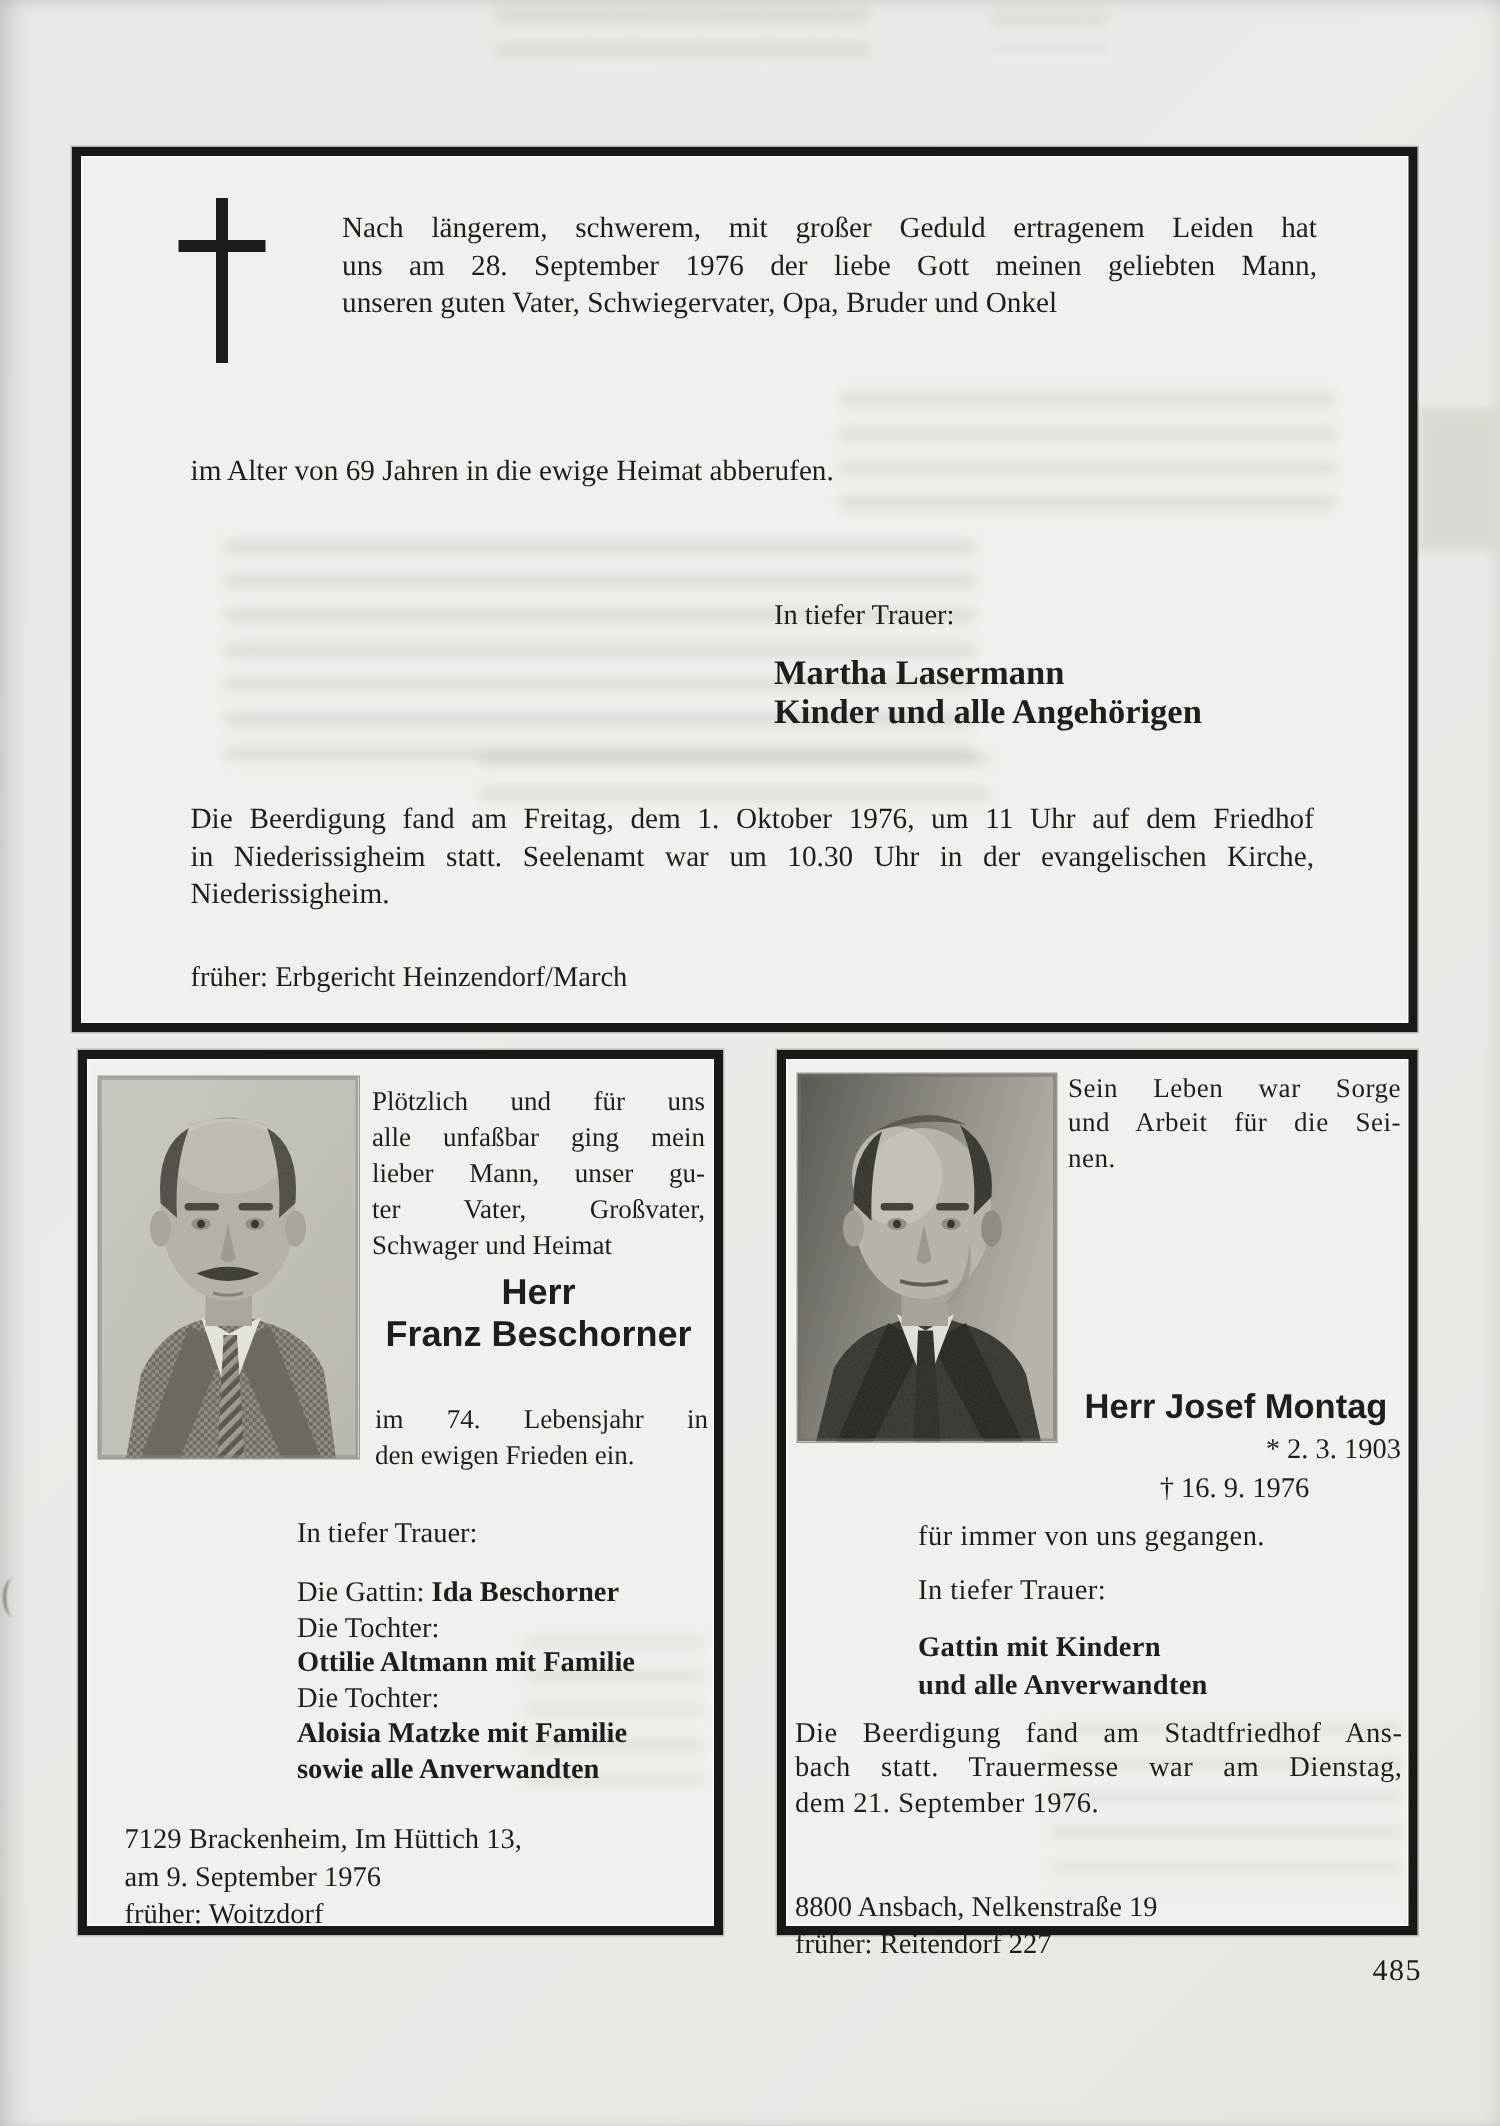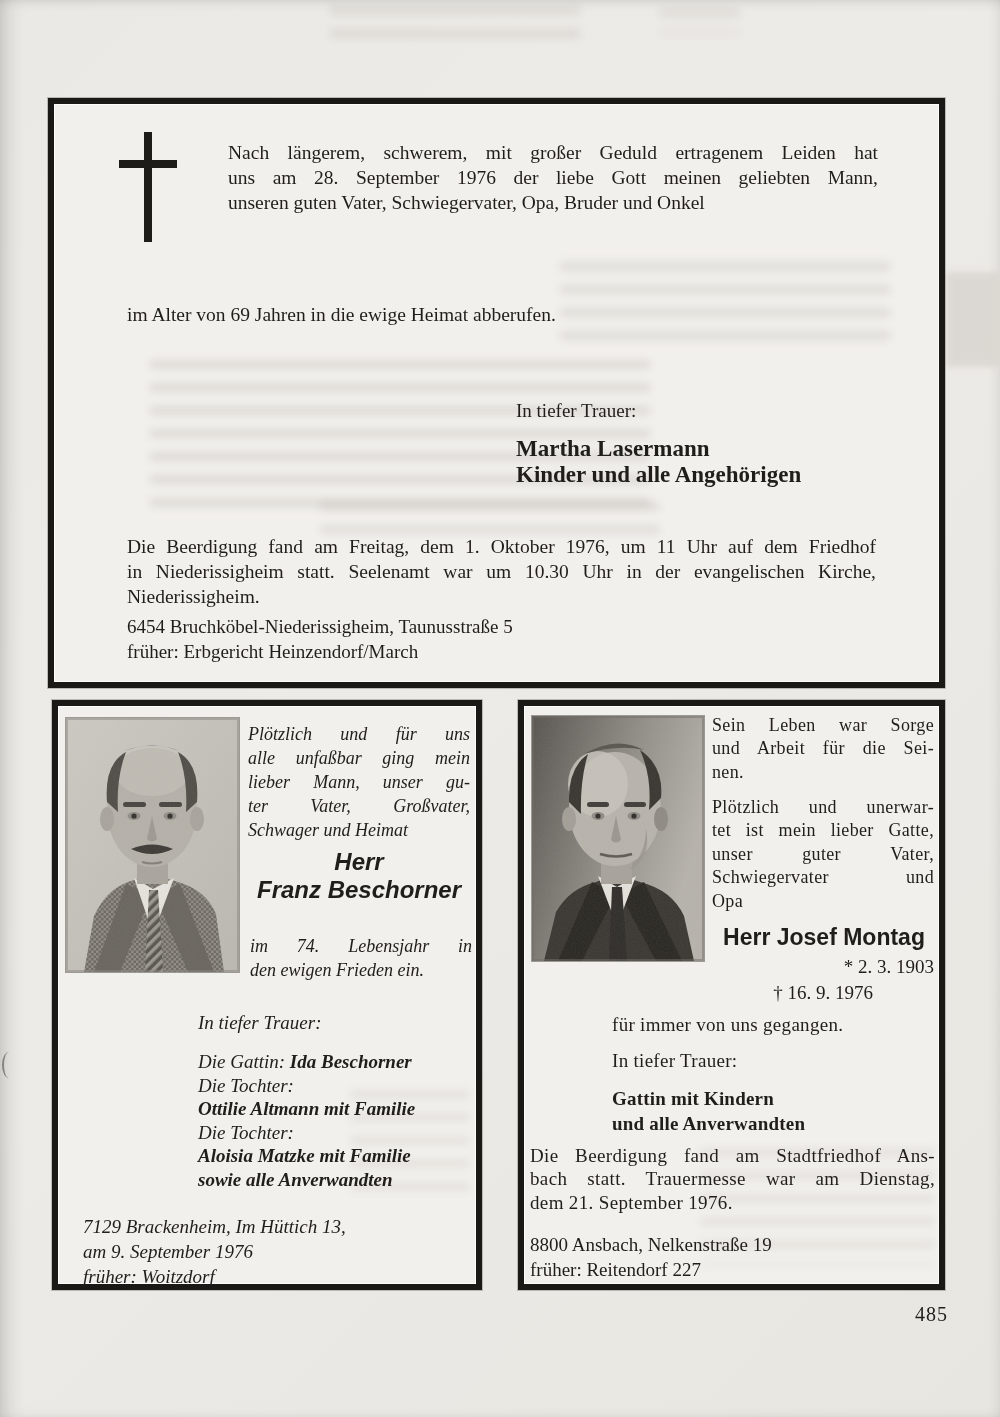--- a/index.html
+++ b/index.html
@@ -9,21 +9,21 @@
     box-shadow:inset 14px 0 22px -12px rgba(0,0,0,.22), inset -8px 0 16px -10px rgba(0,0,0,.14), inset 0 10px 18px -14px rgba(0,0,0,.12);
     overflow:hidden;
     font-family:"Liberation Serif", serif;
     color:#201e1b;
   }
   .notice{
     position:absolute;box-sizing:border-box;border:6px solid #1a1916;background:#f2f0ec;
     box-shadow:inset 0 0 0 1px rgba(255,255,255,.85), 0 0 0 1px rgba(40,38,34,.25);
   }
   .notice-top{left:48px;top:98px;width:897px;height:590px;}
-  .notice-left{left:52px;top:700px;width:430px;height:590px;font-style:italic;}
+  .notice-left{left:52px;top:700px;width:430px;height:590px;}
   .notice-right{left:518px;top:700px;width:427px;height:590px;}
   .abs{position:absolute;}
   
   .body-lg{font-size:19.5px;line-height:25px;}
   .body-md{font-size:18px;line-height:24px;}
   .body-rt{font-size:18px;line-height:23.4px;letter-spacing:.35px;}
   .jlines div{text-align:justify;text-align-last:justify;}
   .jlines div:last-child{text-align-last:left;}
   .name-sans{font-family:"Liberation Sans",sans-serif;font-weight:700;white-space:nowrap;text-align:center;}
   .bold-lines div{font-weight:700;}
@@ -84,21 +84,20 @@
         <div>Martha Lasermann</div>
         <div>Kinder und alle Angehörigen</div>
       </div>
 
     <div class="abs body-lg jlines" style="left:73px;top:430px;width:749px;">
         <div>Die Beerdigung fand am Freitag, dem 1. Oktober 1976, um 11 Uhr auf dem Friedhof</div>
         <div>in Niederissigheim statt. Seelenamt war um 10.30 Uhr in der evangelischen Kirche,</div>
         <div>Niederissigheim.</div>
       </div>
 
-    <p class="abs label" style="left:73px;top:512px;margin:0;">6454 Bruchköbel-Niederissigheim, Taunusstraße 5</p>
     <p class="abs label" style="left:73px;top:537px;margin:0;">früher: Erbgericht Heinzendorf/March</p>
   </section>
 
   <section class="notice notice-left">
 
     <div class="ghost" style="left:292px;top:384px;width:120px;height:110px;opacity:.35"></div>
 
     <svg class="photo" style="left:8px;top:12px;width:173px;height:254px;" viewBox="0 0 173 254" aria-hidden="true">
       <defs>
         <linearGradient id="bgL" x1="0" y1="0" x2="1" y2="1">
@@ -222,27 +221,20 @@
       <rect width="172" height="245" filter="url(#grainR)" opacity=".35"></rect>
       <rect x="1" y="1" width="170" height="243" fill="none" stroke="#716d66" stroke-width="2" opacity=".5"></rect>
     </svg>
 
     <div class="abs body-rt jlines" style="left:188px;top:8px;width:222px;">
         <div>Sein Leben war Sorge</div>
         <div>und Arbeit für die Sei-</div>
         <div>nen.</div>
       </div>
 
-    <div class="abs body-rt jlines" style="left:188px;top:90px;width:222px;">
-        <div>Plötzlich und unerwar-</div>
-        <div>tet ist mein lieber Gatte,</div>
-        <div>unser guter Vater,</div>
-        <div>Schwiegervater und</div>
-        <div>Opa</div>
-      </div>
 
     <div class="abs name-sans" style="left:180px;top:218px;width:240px;font-size:23px;">Herr Josef Montag</div>
 
     <div class="abs" style="left:188px;top:250px;width:222px;text-align:right;font-size:19px;">* 2. 3. 1903</div>
     <div class="abs" style="left:188px;top:276px;width:222px;text-align:center;font-size:19px;">† 16. 9. 1976</div>
 
     <p class="abs label" style="left:88px;top:308px;margin:0;letter-spacing:.3px;">für immer von uns gegangen.</p>
 
     <p class="abs label" style="left:88px;top:344px;margin:0;letter-spacing:.3px;">In tiefer Trauer:</p>
 
@@ -250,20 +242,20 @@
         <div>Gattin mit Kindern</div>
         <div>und alle Anverwandten</div>
       </div>
 
     <div class="abs body-rt jlines" style="left:6px;top:438px;width:405px;font-size:19px;">
         <div>Die Beerdigung fand am Stadtfriedhof Ans-</div>
         <div>bach statt. Trauermesse war am Dienstag,</div>
         <div>dem 21. September 1976.</div>
       </div>
 
-    <div class="abs addr-lines" style="left:6px;top:526px;line-height:26px;">
+    <div class="abs addr-lines" style="left:6px;top:553px;line-height:26px;">
         <div>8800 Ansbach, Nelkenstraße 19</div>
         <div>früher: Reitendorf 227</div>
       </div>
   </section>
 
   <div class="pageno">485</div>
 </div>
 
 </body></html>

